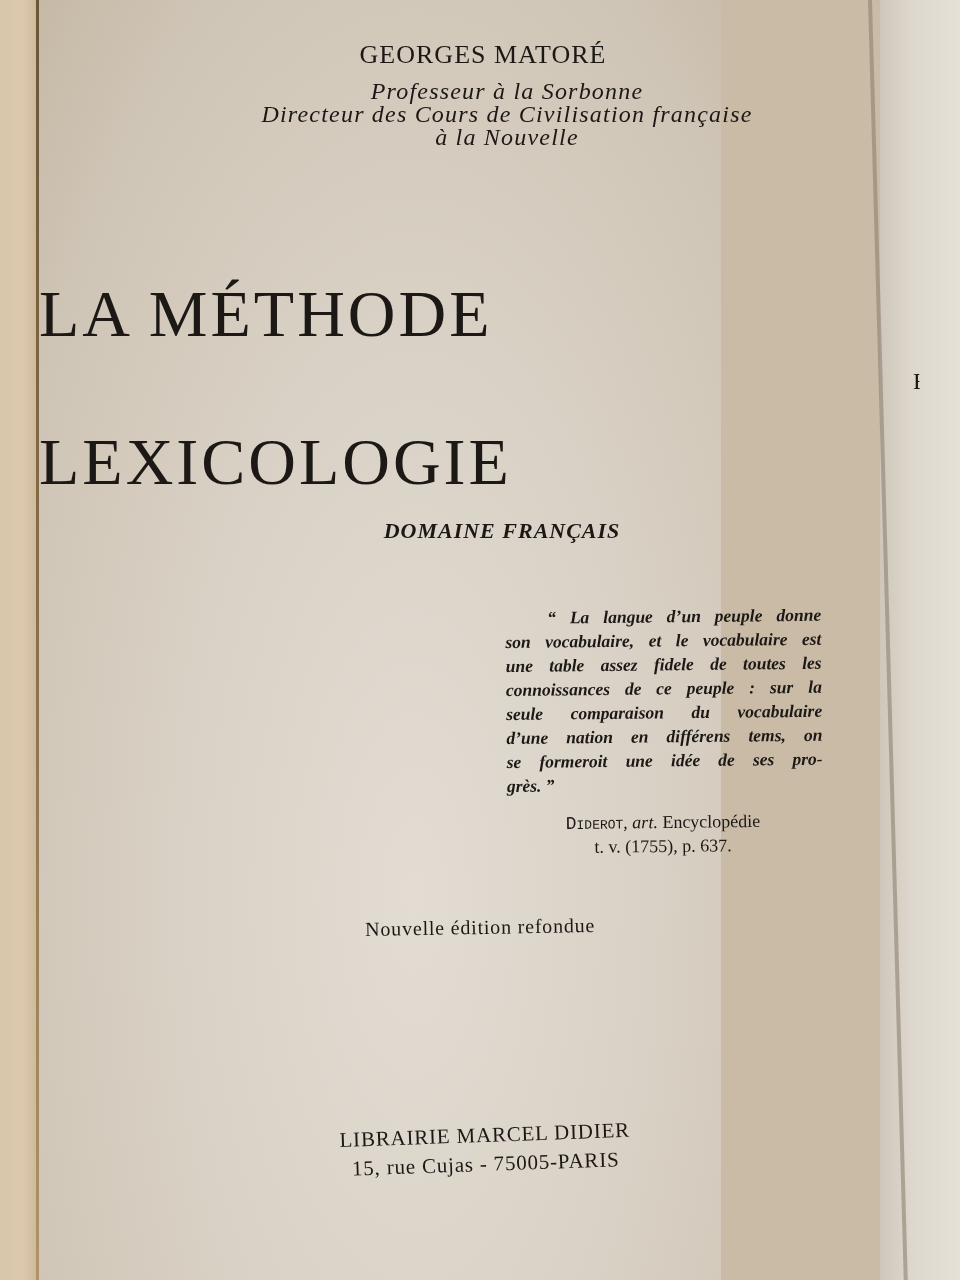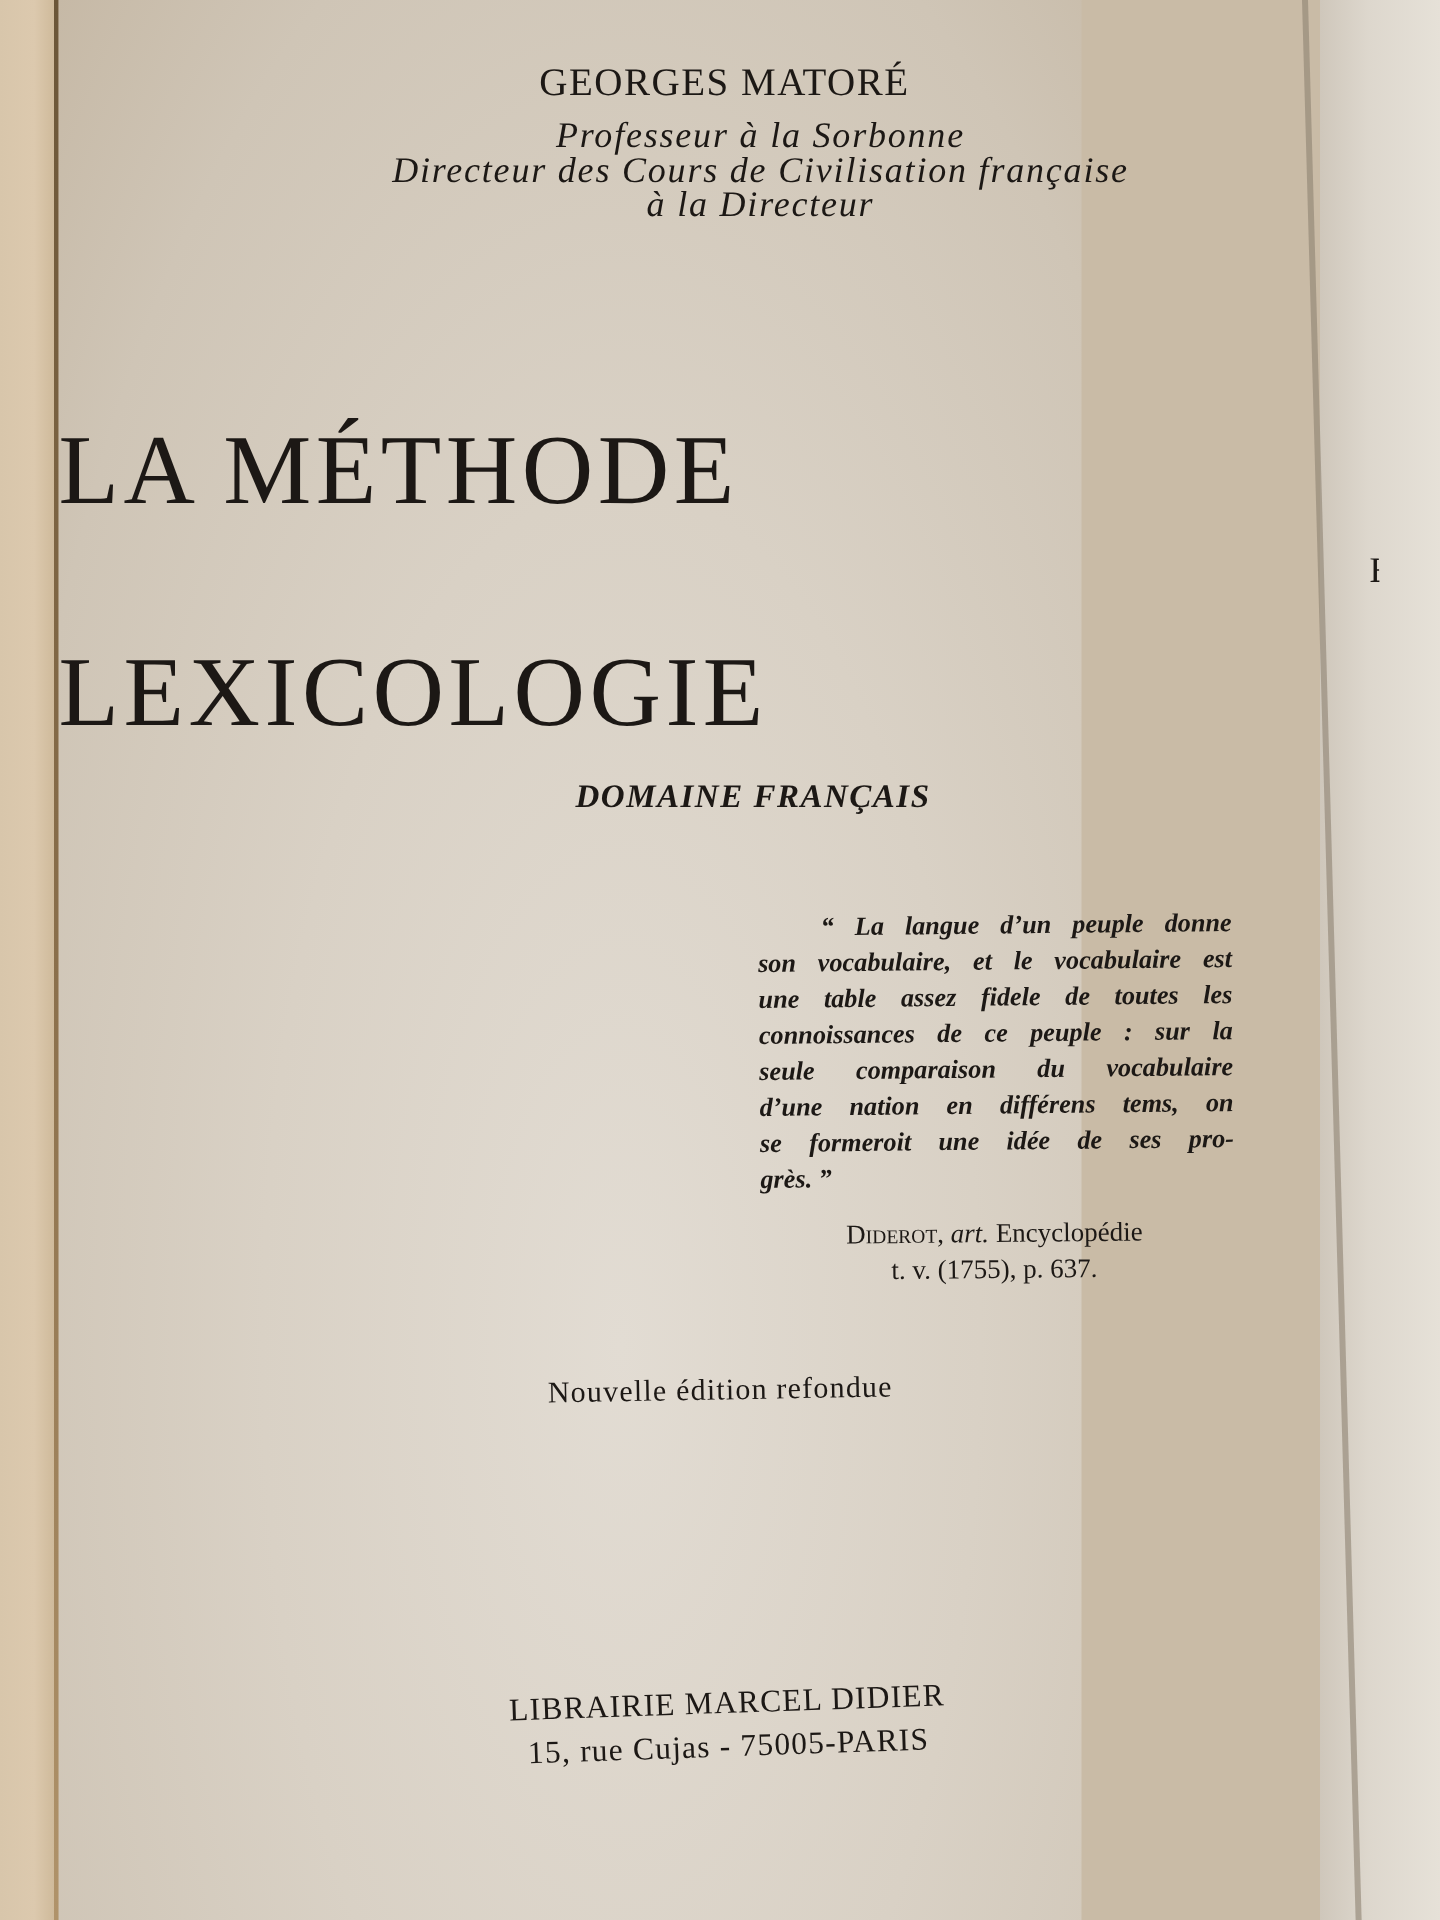--- a/index.html
+++ b/index.html
@@ -111,21 +111,21 @@
     }
     .quote .ql.first { padding-left: 42px; }
     .quote .ql.last { text-align-last: left; }
     .cite {
       left: 466px; width: 316px;
       text-align: center;
       font-size: 18px;
       line-height: 24px;
       transform: rotate(-0.6deg);
     }
-    .smallcaps { font-variant: small-caps; }
+    .smallcaps { font-variant: small-caps; font-family: Liberation Mono, monospace; }
     .edition {
       left: 326px; top: 918px;
       font-size: 20px;
       letter-spacing: 0.8px;
       transform: rotate(-1deg);
       transform-origin: left top;
     }
     .publisher {
       left: 300px; top: 1126px;
       font-size: 21px;
@@ -143,21 +143,21 @@
 <div class="left-edge"></div>
 <div class="left-line"></div>
 <div class="right-edge"></div>
 
 <div class="page">
 
   <div class="text author">GEORGES MATORÉ</div>
 
   <div class="text affil" style="top:80px;">Professeur à la Sorbonne</div>
   <div class="text affil" style="top:103px;text-align:center;">Directeur des Cours de Civilisation française</div>
-  <div class="text affil" style="top:126px;">à la Directeur</div>
+  <div class="text affil" style="top:126px;">à la Nouvelle</div>
 
   <div class="text title-big" style="top:276px;">LA MÉTHODE</div>
   <div class="text title-en" style="top:368px;">EN</div>
   <div class="text title-big" style="top:424px;">LEXICOLOGIE</div>
 
   <div class="text subtitle" style="top:518px;">DOMAINE FRANÇAIS</div>
 
   <div class="text quote">
     <span class="ql first">“ La langue d’un peuple donne</span>
     <span class="ql">son vocabulaire, et le vocabulaire est</span>

